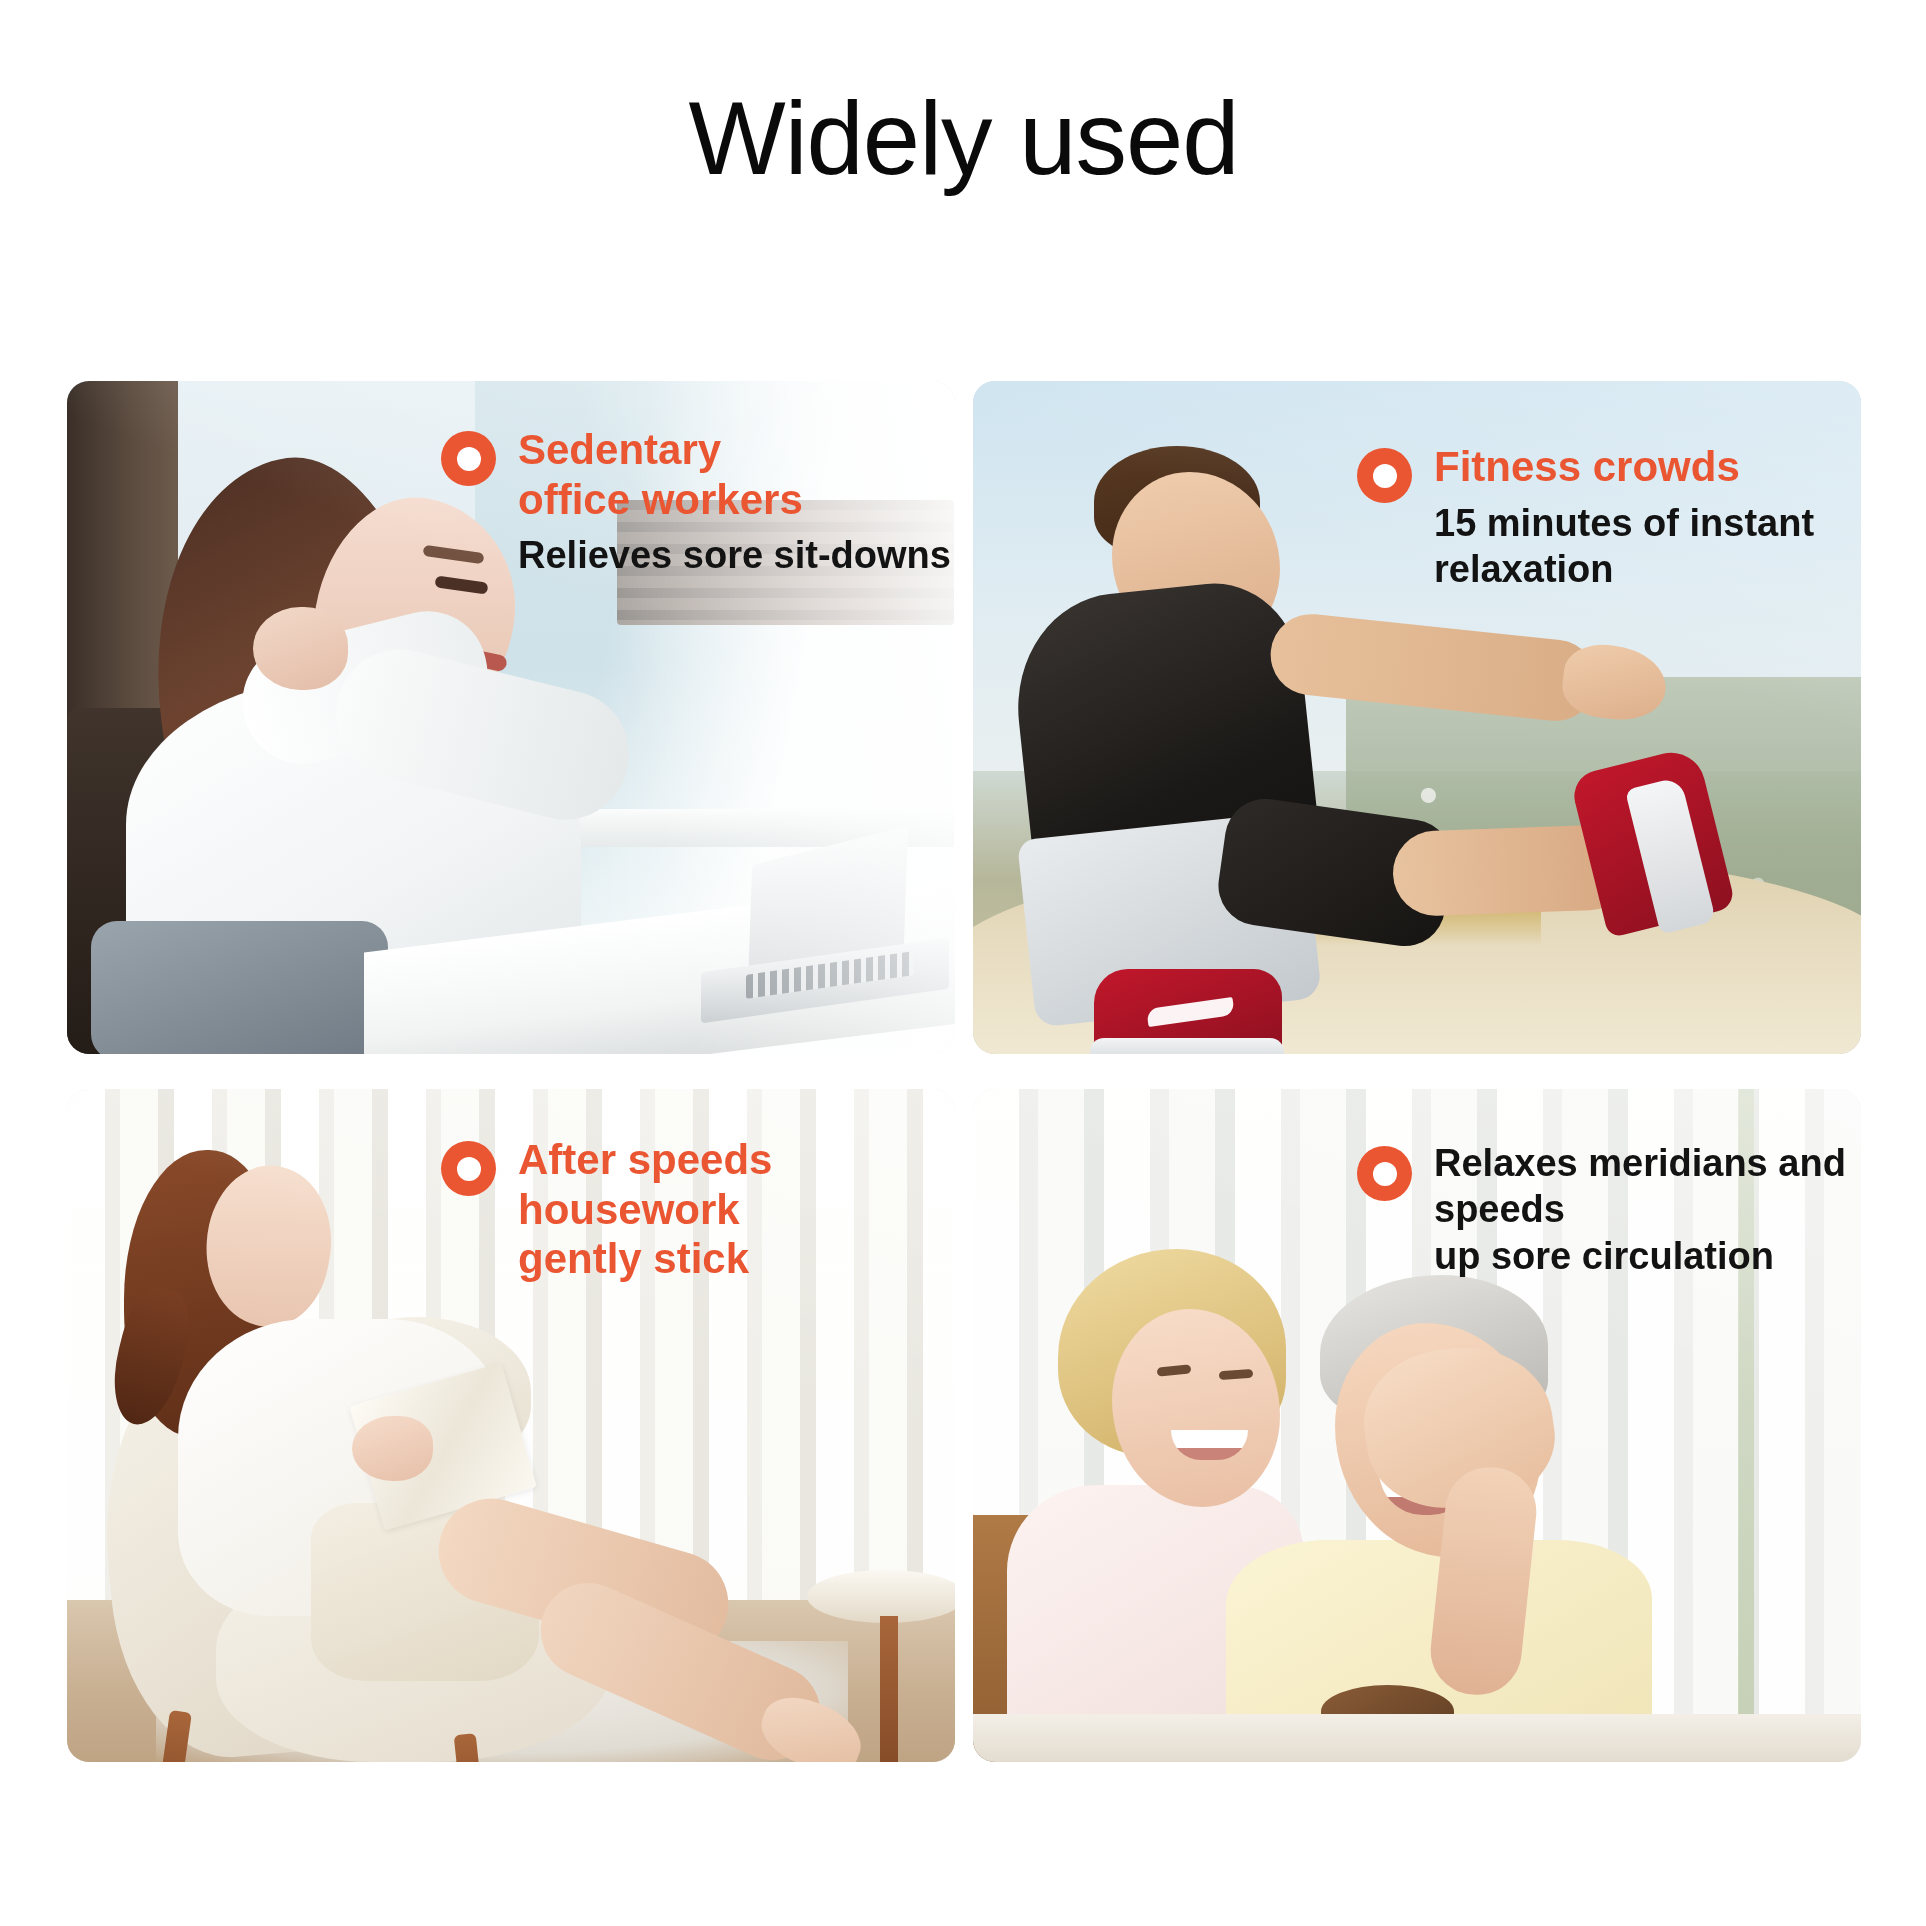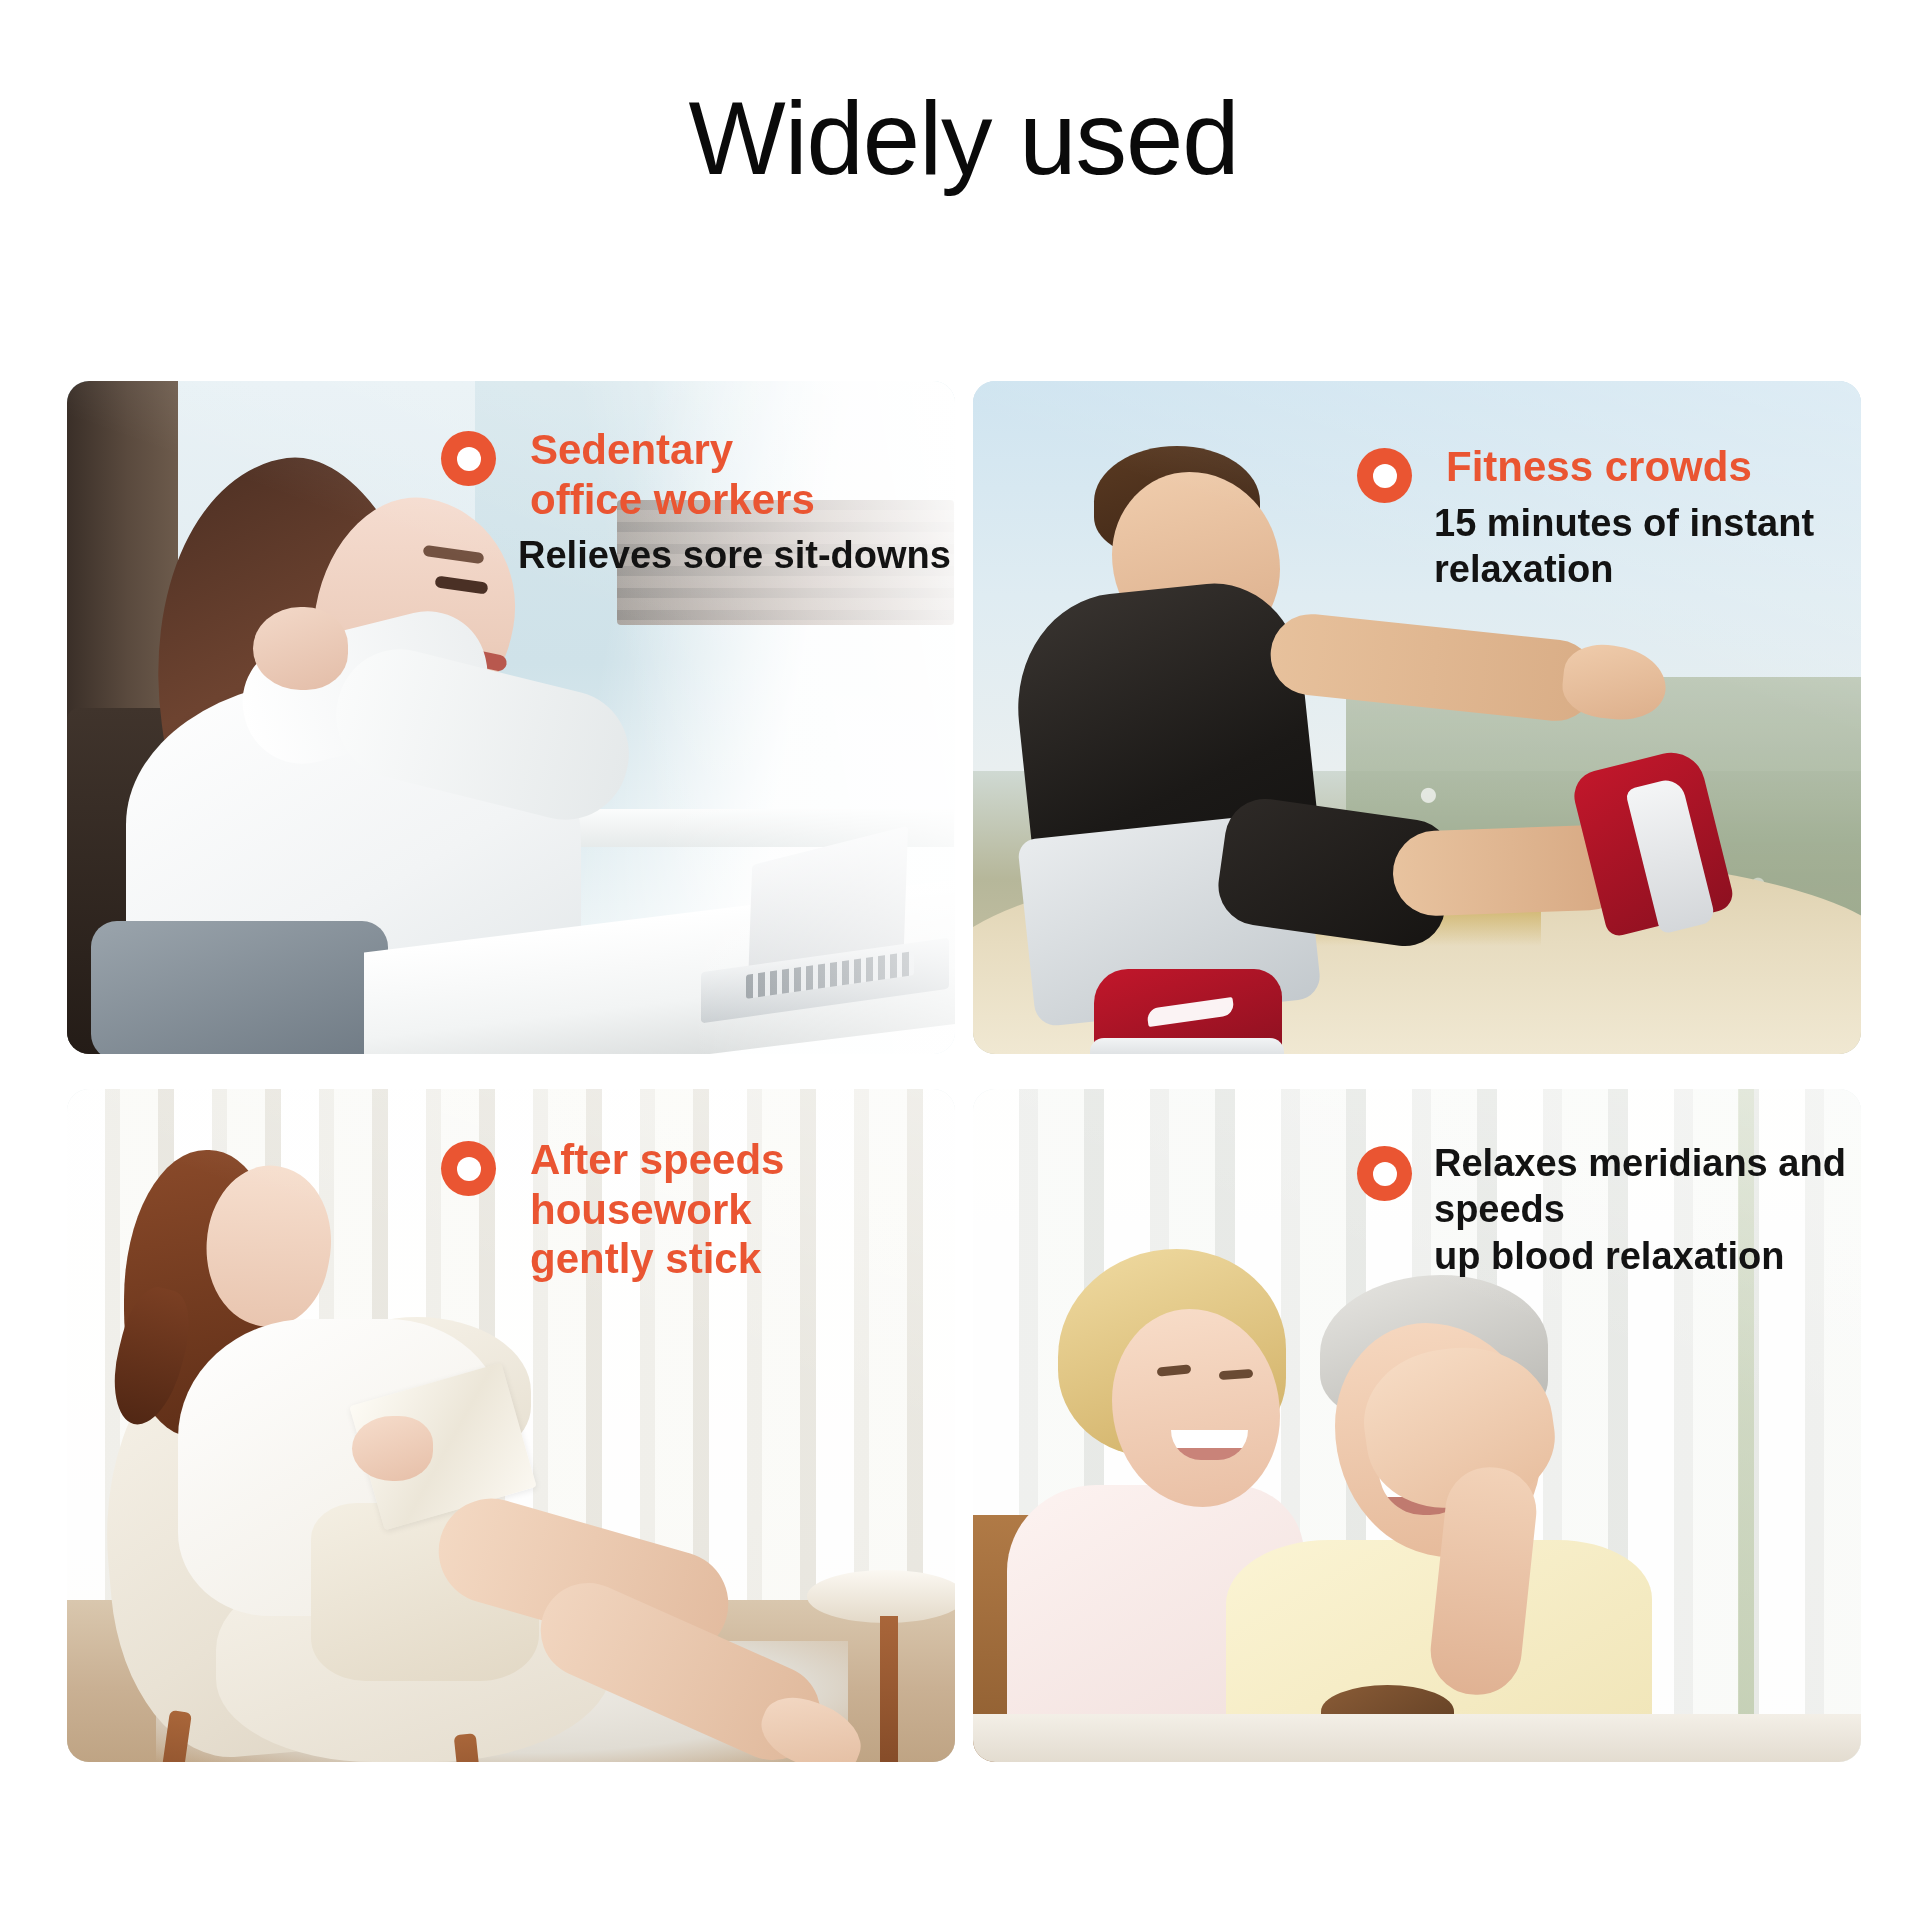--- a/index.html
+++ b/index.html
@@ -85,21 +85,21 @@
     height: 24px;
     border-radius: 50%;
     background: #ffffff;
   }
   .caption-text { max-width: 554px; }
   .headline {
     color: #EA5532;
     font-weight: bold;
     font-size: 42px;
     line-height: 1.18;
-    margin: 0 0 8px 12px;
+    margin: 0 0 8px 0;
     white-space: pre-line;
   }
   .subline {
     color: #131313;
     font-weight: bold;
     font-size: 38px;
     line-height: 1.22;
     margin: 0;
     white-space: pre-line;
   }
@@ -514,19 +514,19 @@
       <div class="c4-gift-bow"></div>
       <div class="c4-gift-box"></div>
       <div class="c4-gift-band"></div>
 
       <div class="c4-table"></div>
     </div>
     <div class="caption">
       <div class="bullet-ring"></div>
       <div class="caption-text">
         <p class="subline">Relaxes meridians and speeds
-up blood relaxation</p>
+up sore circulation</p>
       </div>
     </div>
   </div>
 
 </div>
 
 
 </body></html>

